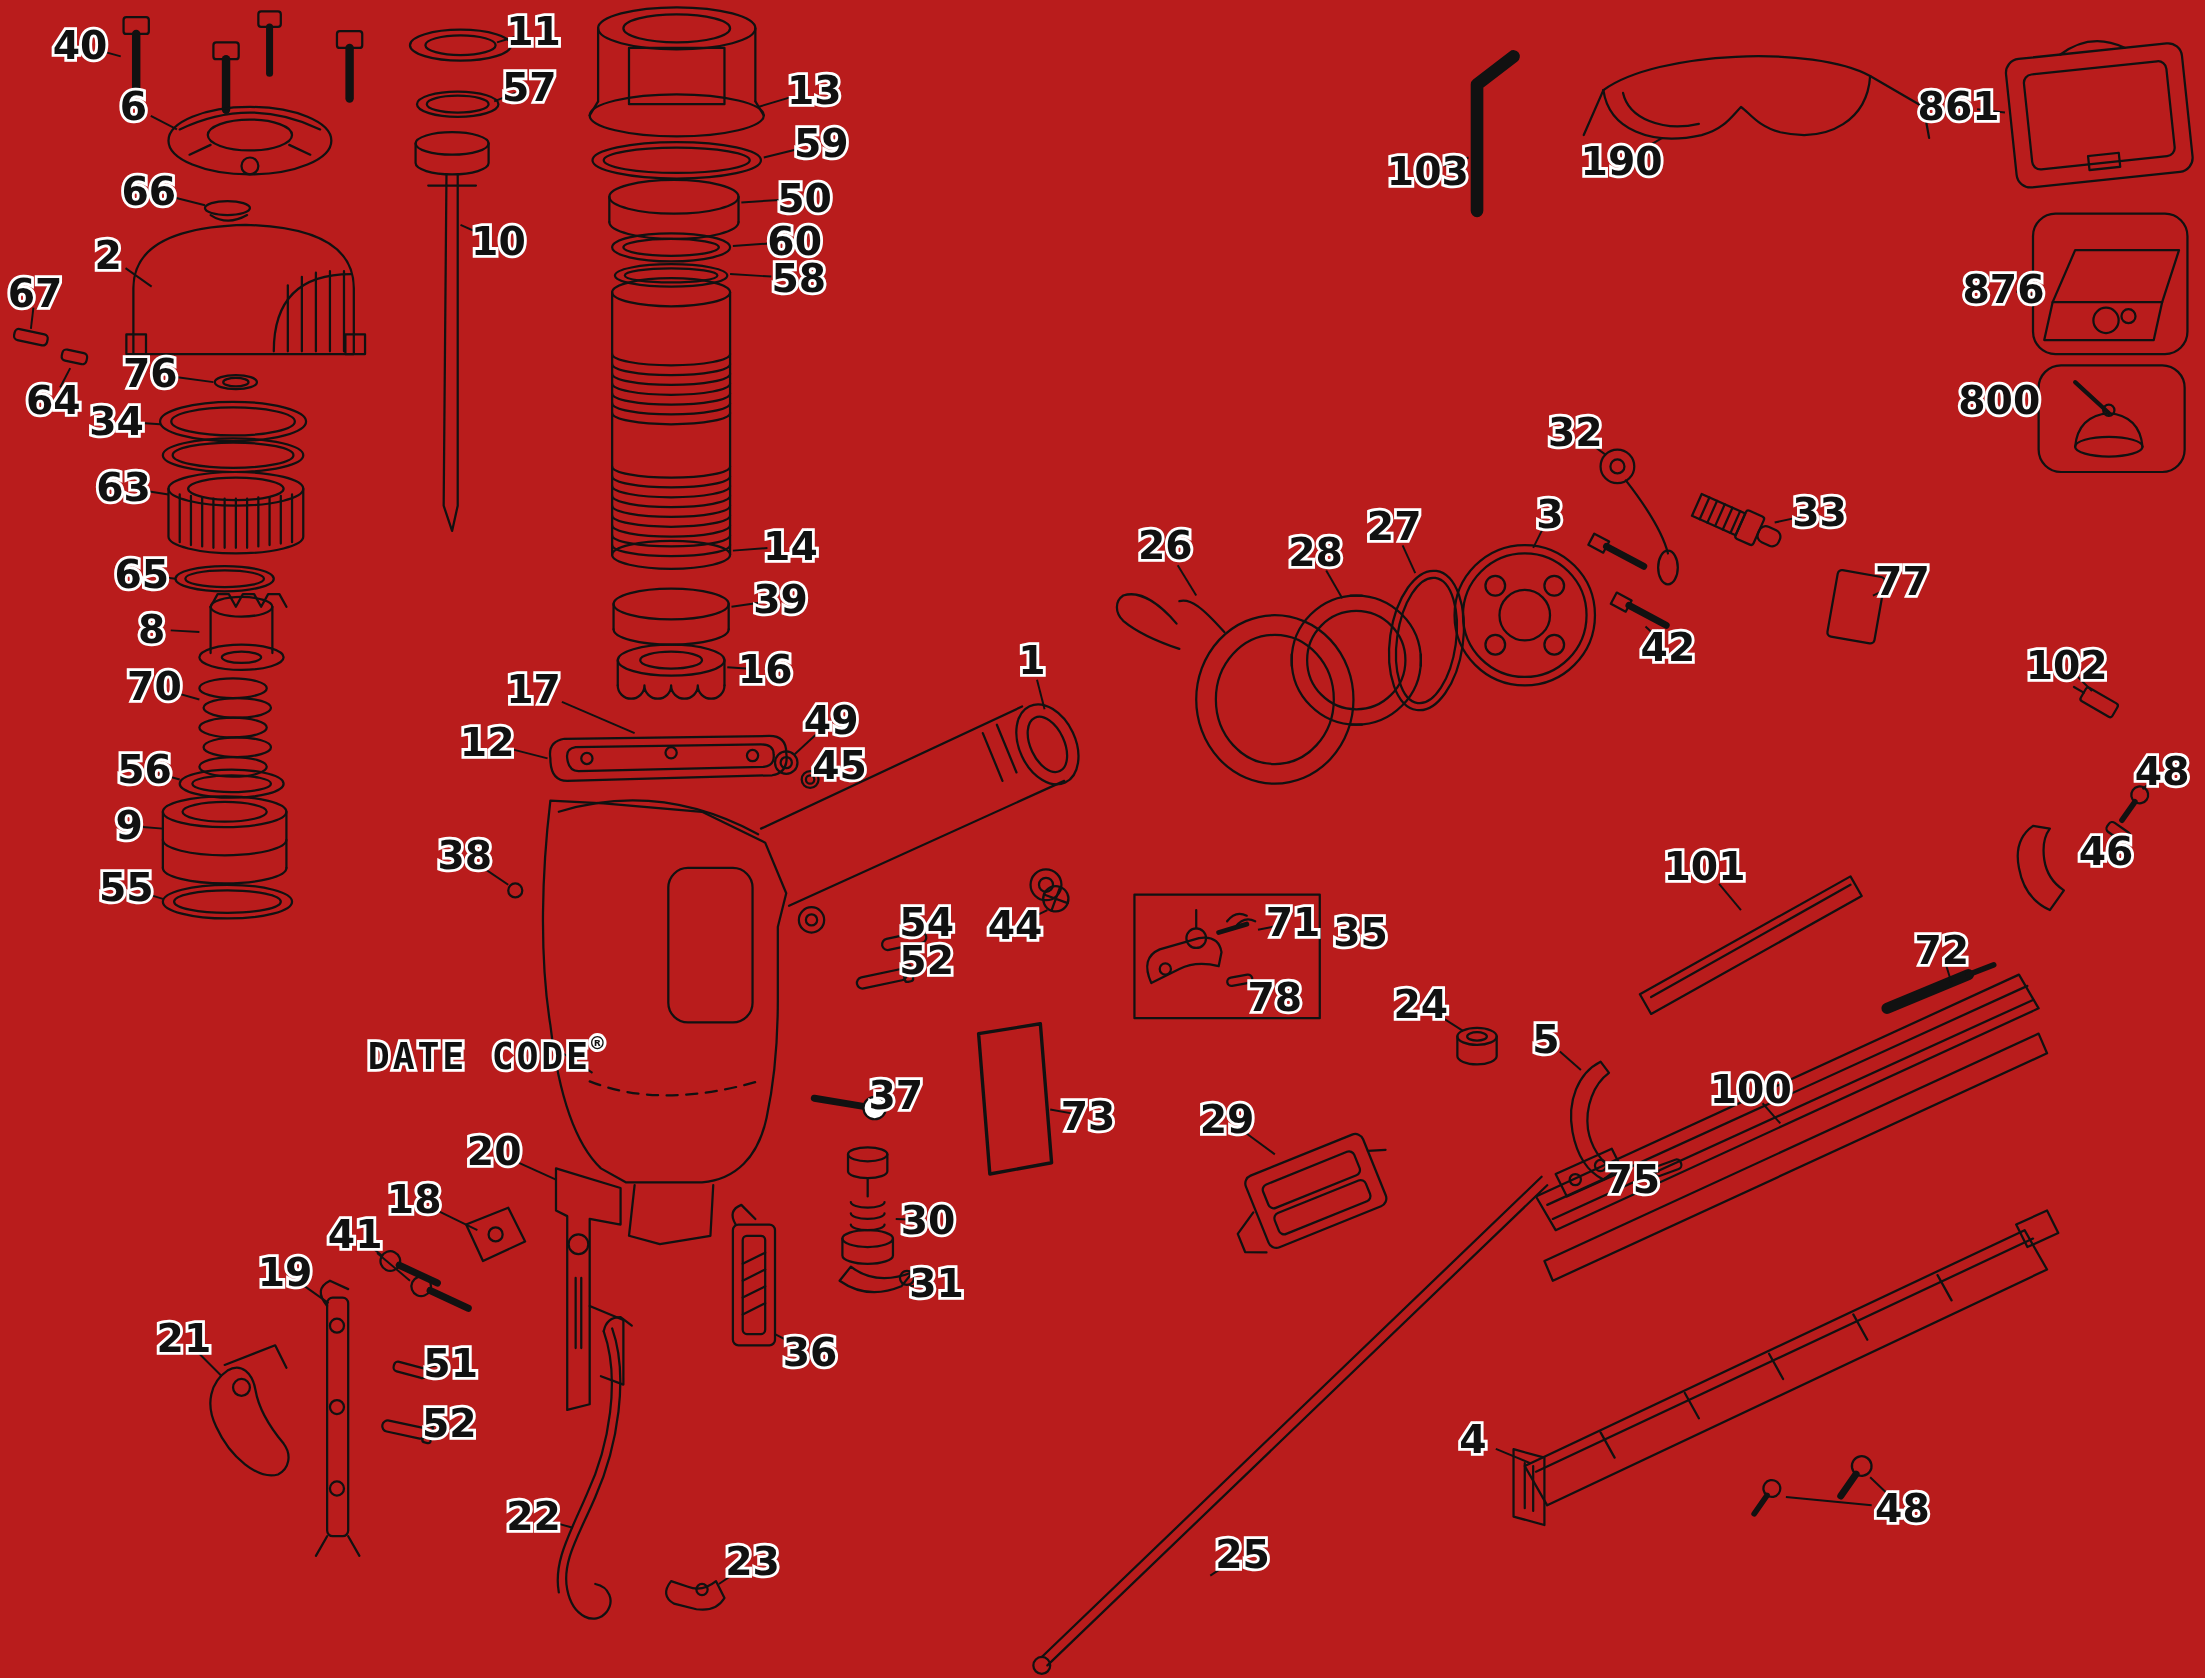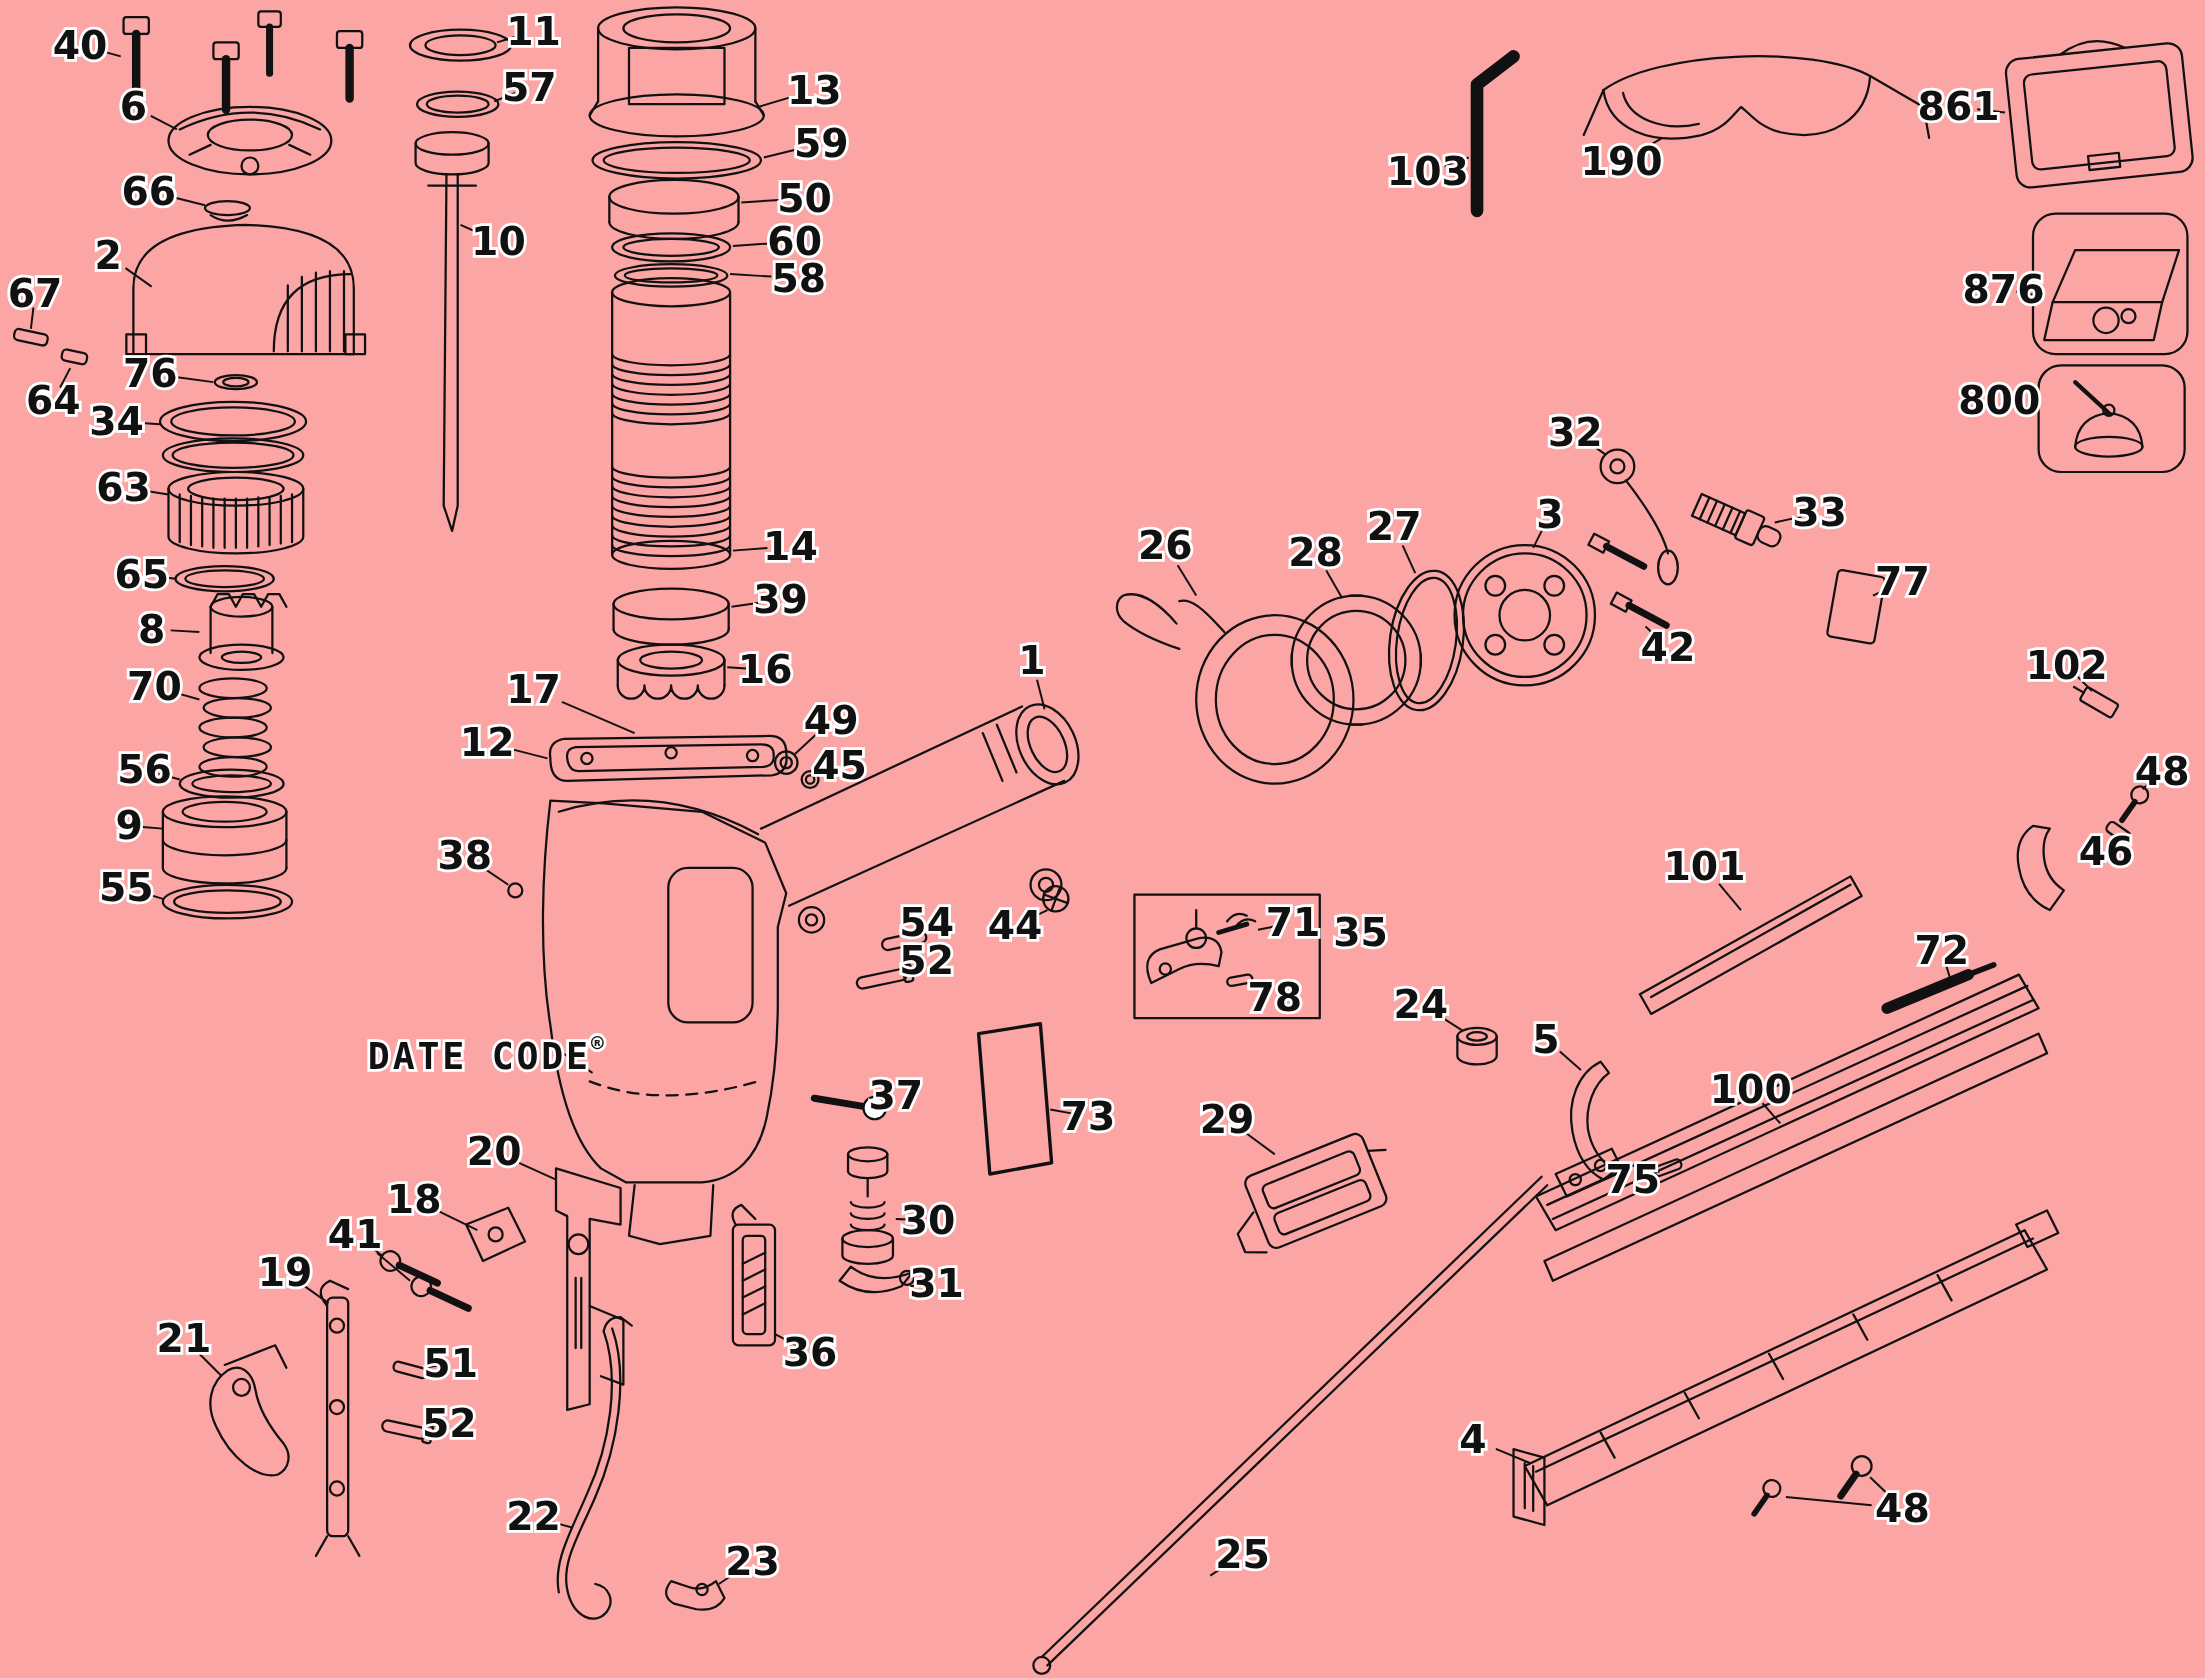--- a/index.html
+++ b/index.html
@@ -1,16 +1,16 @@
 <!DOCTYPE html>
 <html style="font-size:11.2px"><head>
 <meta charset="utf-8">
 <style>
   html,body{margin:0;padding:0;background:#ffffff;}
-  .stage{position:relative;width:2205px;height:1679px;background:#fca5a5;overflow:hidden;}
+  .stage{position:relative;width:2205px;height:1679px;background:#b91c1c;overflow:hidden;}
   svg{display:block;}
   #diagram-svg text{
     font:700 28px "DejaVu Sans", sans-serif;
     fill:#111;
     dominant-baseline:central;
     paint-order:stroke;
     stroke:#ffffff;
     stroke-width:4px;
   }
   #diagram-svg text[data-name="date-code-label"]{

